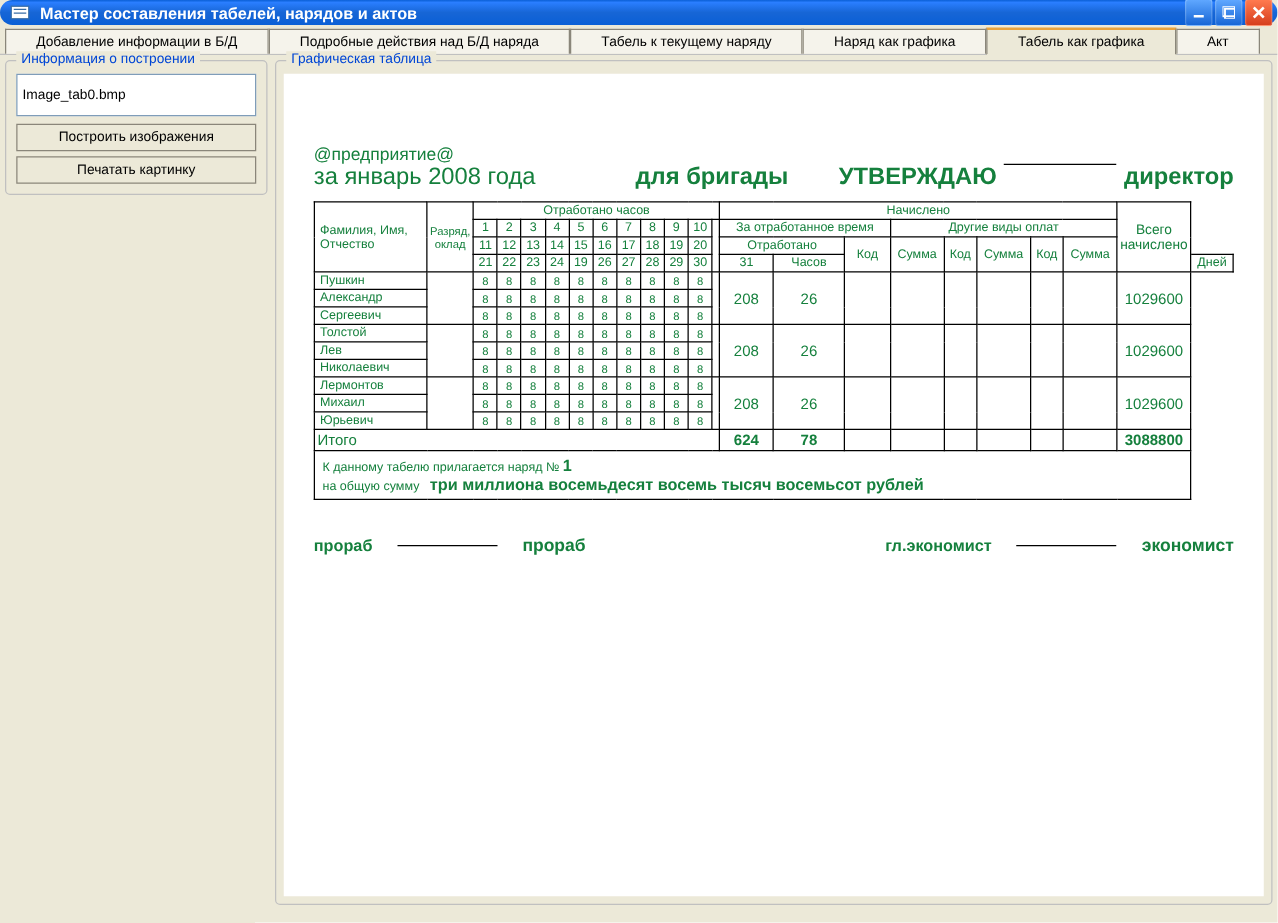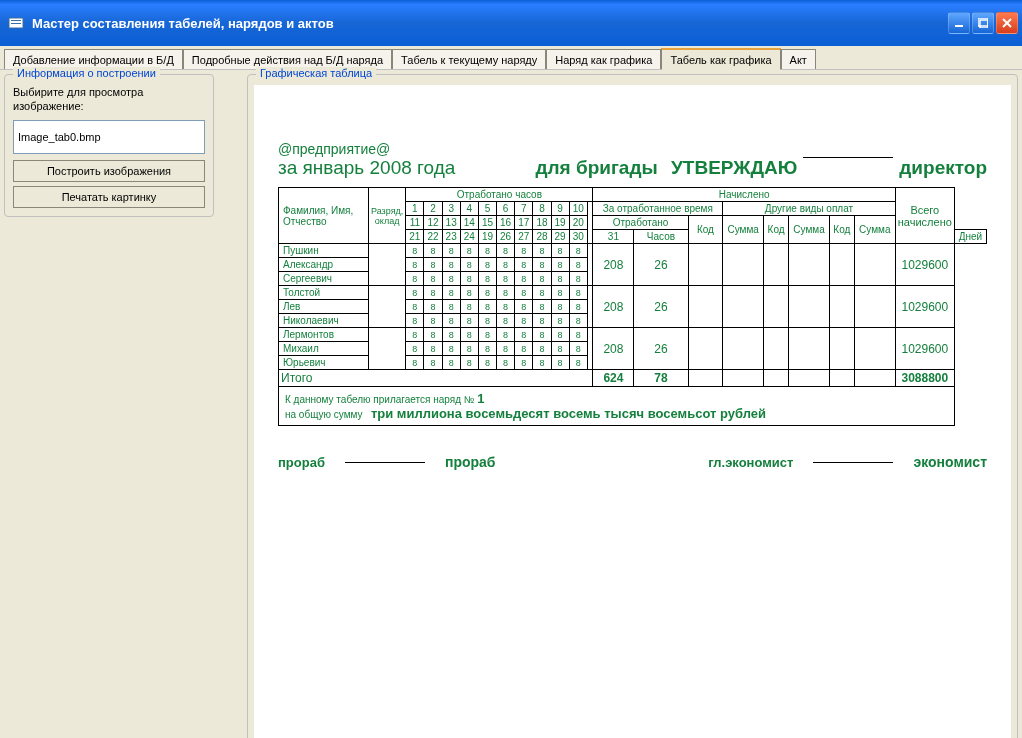--- a/index.html
+++ b/index.html
@@ -1,45 +1,45 @@
 <!DOCTYPE html>
 <html><head>
 <meta charset="utf-8">
 <style>
 * { box-sizing: border-box; margin: 0; padding: 0; font-family: Tahoma, Arial, sans-serif; }
 body { background: #ece9d8; width: 1022px; height: 738px; overflow: hidden; }
 
 .titlebar {
-  height: 46px;
+  height: 20px;
   background: linear-gradient(to bottom, #0a5fd6 0%, #2a7eff 10%, #1766d6 50%, #0a5fd6 100%);
-  display: flex; align-items: center; padding: 0 4px; color: #fff;
+  display: flex; align-items: center; padding: 0 4px; color: #fff; border-radius: 15px;
 }
 .titlebar .icon { width: 16px; height: 16px; margin: 0 4px; display: flex; align-items: center; justify-content: center; }
 .titlebar .title { flex: 1; font-size: 13px; font-weight: bold; padding-left: 4px; }
 .ctrl-btns { display: flex; gap: 2px; }
 .ctrl-btn { width: 22px; height: 22px; border-radius: 3px; display: flex; align-items: center; justify-content: center; color: #fff; font-weight: bold; font-size: 12px; border: 1px solid #fff3; }
 .ctrl-min, .ctrl-max { background: linear-gradient(to bottom, #5fa7ff, #1766d6); }
 .ctrl-close { background: linear-gradient(to bottom, #ff7a4f, #d63f1e); }
 
 .tabbar { height: 24px; background: #ece9d8; border-bottom: 1px solid #c0c0c0; display: flex; align-items: flex-end; padding-left: 4px; }
-.tab { height: 22px; padding: 0 8px; border: 1px solid #8a867a; border-bottom: none; background: #ece9d8; font-size: 11px; display: flex; align-items: center; margin-right: 0px; cursor: default; }
+.tab { height: 22px; padding: 0 24px; border: 1px solid #8a867a; border-bottom: none; background: #ece9d8; font-size: 11px; display: flex; align-items: center; margin-right: 0px; cursor: default; }
 .tab.active { background: #ece9d8; position: relative; top: 1px; border-bottom: 1px solid #ece9d8; border-top: 2px solid #e8a33d; }
 .tab:not(.active) { background: #f5f3eb; height: 20px; }
 
 .content { display: flex; height: calc(100% - 54px); gap: 6px; padding: 4px; }
 
 .sidebar { width: 210px; display: flex; flex-direction: column; justify-content: flex-start; }
 .sidegroup { border: 1px solid #c0c0c0; border-radius: 4px; padding: 10px 8px 8px; position: relative; background: #ece9d8; }
 .sidegroup .legend { position: absolute; top: -8px; left: 8px; background: #ece9d8; padding: 0 4px; color: #0046d5; font-size: 11px; }
 .sidegroup label { font-size: 11px; display: block; margin-bottom: 6px; line-height: 1.3; }
 .sidegroup input[type="text"] { width: 100%; height: 20px; border: 1px solid #7f9db9; font-size: 11px; padding: 16px 4px; margin-bottom: 6px; background: #fff; }
 .sideBtn { width: 100%; height: 22px; border: 1px solid #8a867a; background: #ece9d8; font-size: 11px; margin-bottom: 4px; cursor: pointer; }
 .sideBtn:last-child { margin-bottom: 0; }
 
-.mainpanel { flex: 1; border: 1px solid #c0c0c0; border-radius: 4px; background: #ece9d8; position: relative; padding: 10px 6px 6px; margin-left: 27px; }
+.mainpanel { flex: 1; border: 1px solid #c0c0c0; border-radius: 4px; background: #ece9d8; position: relative; padding: 10px 6px 6px; }
 .mainpanel .legend { position: absolute; top: -8px; left: 8px; background: #ece9d8; padding: 0 4px; color: #0046d5; font-size: 11px; }
 
 .doc { background: #fff; width: 100%; height: 100%; padding: 56px 24px 24px; overflow: hidden; font-family: "Times New Roman", serif; color: #15803d; }
 .doc-header { margin-bottom: 8px; }
 .doc-header .ent { font-size: 14px; }
 .line2 { display: flex; align-items: flex-start; font-size: 19px; }
 .line2 .period { }
 .line2 .brig { margin-left: 80px; font-weight: bold; }
 .line2 .spacer { flex: 1; }
 .line2 .approve { font-weight: bold; }
@@ -96,21 +96,20 @@
   <div class="tab">Табель к текущему наряду</div>
   <div class="tab">Наряд как графика</div>
   <div class="tab active">Табель как графика</div>
   <div class="tab">Акт</div>
 </div>
 
 <div class="content">
   <div class="sidebar">
     <div class="sidegroup">
       <span class="legend">Информация о построении</span>
-      <label>Выбирите для просмотра изображение:</label>
       <input type="text" value="Image_tab0.bmp" style="">
       <button class="sideBtn">Построить изображения</button>
       <button class="sideBtn">Печатать картинку</button>
     </div>
   </div>
 
   <div class="mainpanel">
     <span class="legend">Графическая таблица</span>
     <div class="doc">
 

